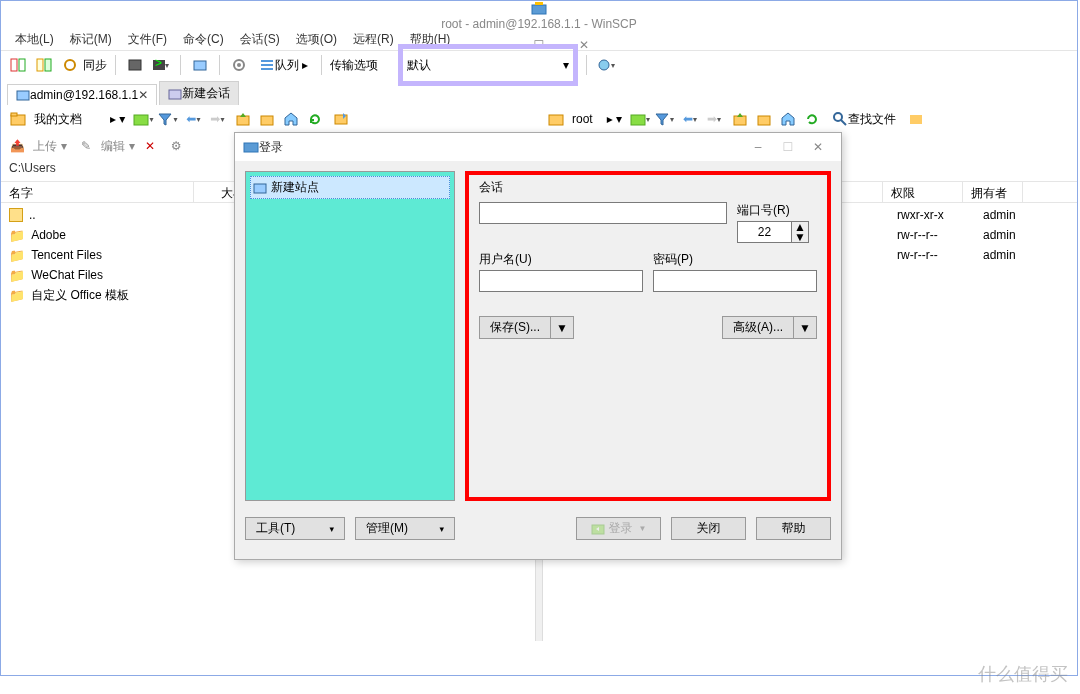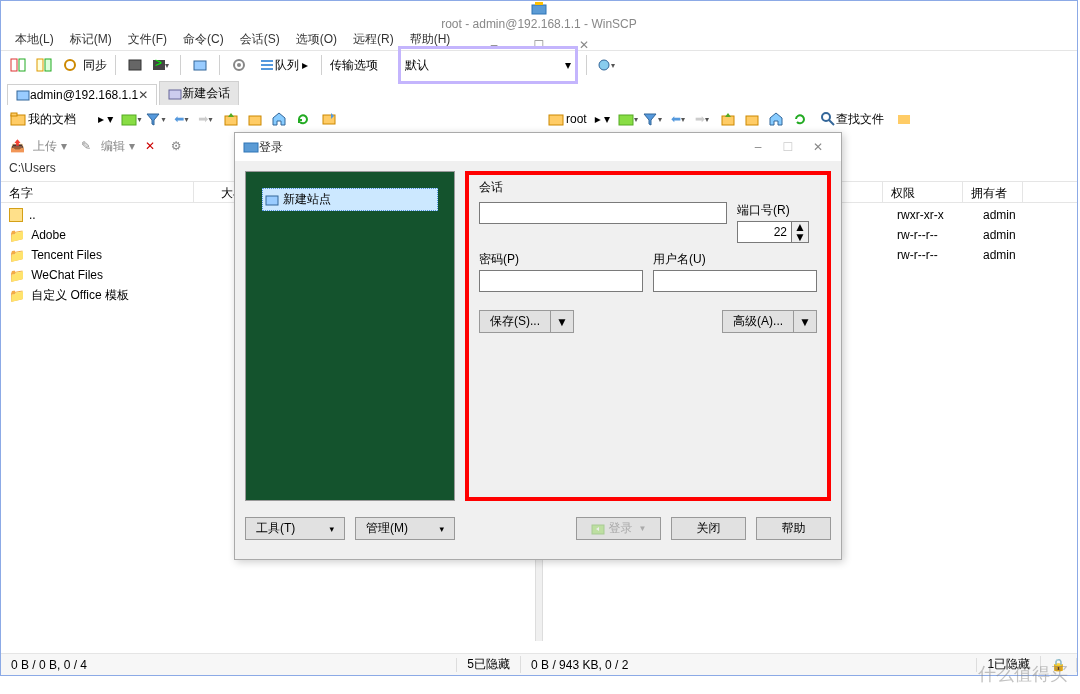--- a/index.html
+++ b/index.html
@@ -9,65 +9,65 @@
 .titlebar .title { color: #888; flex: 1; }
 .win-controls { display: flex; gap: 0; }
 .win-btn { width: 45px; height: 28px; display: flex; align-items: center; justify-content: center; color: #888; }
 .menubar { height: 22px; display: flex; align-items: center; padding: 0 6px; border-bottom: 1px solid #e5e5e5; }
 .menu-item { padding: 2px 8px; color: #333; }
 .toolbar { height: 28px; display: flex; align-items: center; gap: 4px; padding: 2px 6px; }
 .toolbar .sep { width: 1px; height: 20px; background: #d0d0d0; margin: 0 4px; }
 .tbtn { width: 22px; height: 22px; display: flex; align-items: center; justify-content: center; border: 1px solid transparent; }
 .sync-group { display: flex; align-items: center; gap: 2px; }
 .dropdown-tbtn { display: flex; align-items: center; padding: 0 4px; height: 22px; border: 1px solid transparent; }
-.transfer-sel { display: flex; align-items: center; border: 3px solid #c4b5fd; height: 20px; padding: 16px 4px; width: 180px; justify-content: space-between; }
+.transfer-sel { display: flex; align-items: center; border: 5px solid #c4b5fd; height: 20px; padding: 16px 4px; width: 180px; justify-content: space-between; }
 .tabs { height: 26px; display: flex; align-items: flex-end; padding-left: 6px; gap: 2px; }
 .tab { display: flex; align-items: center; padding: 3px 8px; border: 1px solid #d0d0d0; border-bottom: none; background: #fff; }
 .tab.inactive { background: #e5e5e5; }
 .panel-toolbar { height: 28px; display: flex; align-items: center; gap: 2px; padding: 2px 4px; }
-.combo { display: flex; align-items: center; border: 1px solid transparent; height: 22px; padding: 0 4px; gap: 2px; }
+.combo { display: flex; align-items: center; border: 1px solid transparent; height: 22px; padding: 0 4px; gap: 8px; }
 .action-bar { height: 26px; display: flex; align-items: center; gap: 4px; padding: 0 6px; color: #888; }
 .path-bar { height: 22px; padding: 2px 8px; color: #333; }
 .panels { display: flex; height: 460px; }
 .panel { flex: 1; display: flex; flex-direction: column; }
 .list-header { display: flex; height: 22px; border-top: 1px solid #e5e5e5; border-bottom: 1px solid #e5e5e5; }
 .list-header .col { padding: 3px 8px; border-right: 1px solid #e5e5e5; }
 .list-body { flex: 1; overflow: auto; padding-top: 2px; }
 .row { display: flex; align-items: center; height: 20px; padding: 0 8px; gap: 6px; }
 .folder-icon::before { content: "📁"; font-size: 13px; }
 .up-icon { width: 14px; height: 14px; background: #ffe08a; border: 1px solid #d4a017; }
 .statusbar { position: absolute; bottom: 0; left: 0; right: 0; height: 22px; display: flex; align-items: center; border-top: 1px solid #e5e5e5; background: #f7f7f7; }
 .status-seg { padding: 0 10px; border-right: 1px solid #ddd; }
 
 .login-dlg { position: absolute; left: 234px; top: 132px; width: 608px; height: 428px; background: #f0f0f0; border: 1px solid #aaa; box-shadow: 2px 2px 8px rgba(0,0,0,0.2); z-index: 10; }
 .login-title { height: 28px; display: flex; align-items: center; padding: 0 8px; background: #fff; }
 .login-title .title { flex: 1; color: #333; }
 .login-body { display: flex; padding: 10px; gap: 10px; height: 350px; }
-.sites-pane { width: 210px; background: #14532d; border: 1px solid #999; padding: 16px; }
+.sites-pane { width: 210px; background: #5eead4; border: 1px solid #999; padding: 4px; }
 .site-item { display: flex; align-items: center; gap: 4px; padding: 2px; background: #cce8ff; border: 1px dotted #4a90d9; }
 .session-pane { flex: 1; padding: 4px 10px; border: 4px solid red; }
 .fieldset-label { margin-bottom: 6px; }
 .form-row { margin-bottom: 8px; }
 .form-label { display: block; margin-bottom: 2px; }
 .form-input { width: 100%; height: 22px; border: 1px solid #7a7a7a; padding: 0 4px; background: #fff; }
 .host-port { display: flex; gap: 10px; }
 .host-port .host { flex: 1; }
 .host-port .port { width: 80px; }
 .userpass { display: flex; gap: 10px; }
 .userpass > div { flex: 1; }
 .btn { height: 23px; padding: 0 10px; border: 1px solid #999; background: #e1e1e1; display: inline-flex; align-items: center; gap: 4px; }
-.btn-row { display: flex; justify-content: space-between; margin-top: 18px; }
+.btn-row { display: flex; justify-content: space-between; margin-top: 24px; }
 .login-footer { display: flex; padding: 6px 10px; gap: 10px; align-items: center; }
 .login-footer .spacer { flex: 1; }
 .dd-arrow::after { content: "▾"; margin-left: 4px; font-size: 9px; }
 .chevron::after { content: "▾"; font-size: 8px; color: #555; }
 .watermark { position: absolute; right: 12px; bottom: 8px; opacity: 0.5; font-size: 18px; color: #888; }
 select.form-input { height: 22px; }
 .spinner { display: flex; }
-.spinner input { width: 55px; text-align: right; }
+.spinner input { width: 55px; text-align: center; }
 .right-list .col1 { width: 340px; }
 .right-list .col2 { width: 80px; }
 .right-list .col3 { width: 60px; }
 .divider-v { width: 8px; background: #f0f0f0; border-left: 1px solid #ddd; border-right: 1px solid #ddd; cursor: col-resize; }
 .small-ico { width: 16px; height: 16px; display: inline-block; }
 svg { display: block; }
 </style>
 </head>
 <body>
 
@@ -370,27 +370,20 @@
           </div>
         <div class="row">
             <span class="col1"></span>
             <span class="col2">rw-r--r--</span>
             <span class="col3">admin</span>
           </div>
       </div>
     </div>
   </div>
 
-  <div class="statusbar">
-    <div class="status-seg" style="flex:1">0 B / 0 B, 0 / 4</div>
-    <div class="status-seg">5已隐藏</div>
-    <div class="status-seg" style="flex:1">0 B / 943 KB, 0 / 2</div>
-    <div class="status-seg">1已隐藏</div>
-    <div class="status-seg">🔒</div>
-  </div>
 </div>
 
 <div class="login-dlg">
   <div class="login-title">
     <span class="small-ico">
         <svg width="16" height="16">
           <rect x="1" y="4" width="14" height="9" fill="#5b9bd5" stroke="#2e75b6"></rect>
         </svg>
       </span>
     <span class="title">登录</span>
@@ -419,26 +412,26 @@
             <input class="form-input" value="22" style="">
             <div style="display:flex;flex-direction:column;border:1px solid #7a7a7a;border-left:none;font-size:7px;line-height:10px;background:#eee">
               <div style="padding:0 2px">▲</div>
               <div style="padding:0 2px">▼</div>
             </div>
           </div>
         </div>
       </div>
       <div class="form-row userpass">
         <div>
+          <label class="form-label">用户名(U)</label>
+          <input class="form-input" value="" style="">
+        </div>
+        <div>
           <label class="form-label">密码(P)</label>
           <input type="password" class="form-input" value="" style="">
-        </div>
-        <div>
-          <label class="form-label">用户名(U)</label>
-          <input class="form-input" value="" style="">
         </div>
       </div>
       <div class="btn-row">
         <div style="display:flex">
           <button class="btn">保存(S)...</button>
           <button class="btn" style="border-left:none;padding:0 5px">▼</button>
         </div>
         <div style="display:flex">
           <button class="btn">高级(A)...</button>
           <button class="btn" style="border-left:none;padding:0 5px">▼</button>

